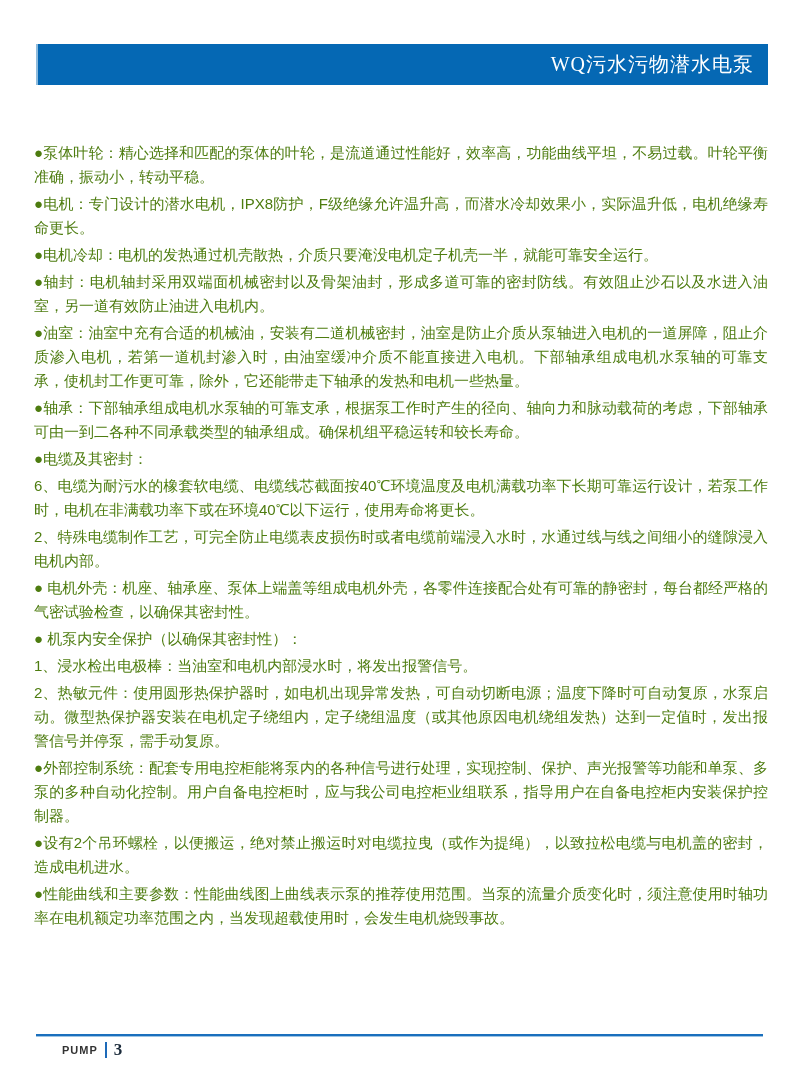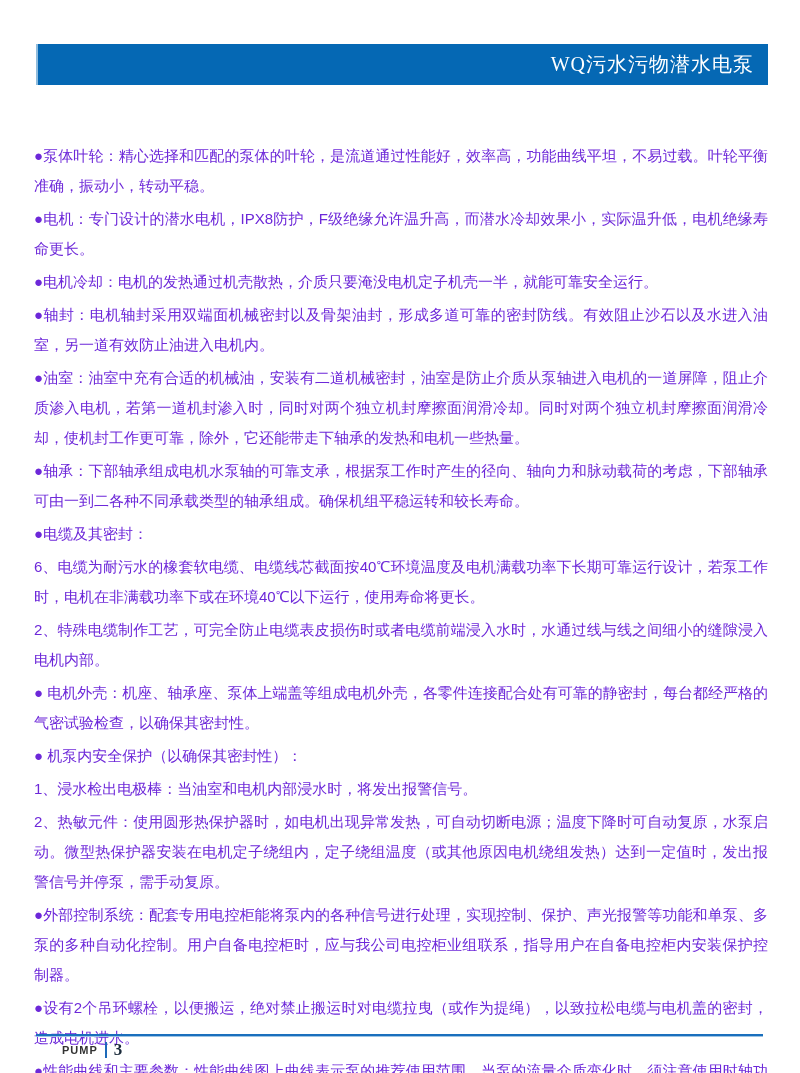--- a/index.html
+++ b/index.html
@@ -42,24 +42,24 @@
   }
   .section-title {
     font-size: 18px;
     font-weight: bold;
     color: #111111;
     margin-bottom: 13px;
     letter-spacing: 0.5px;
   }
   .para {
     font-size: 15px;
-    line-height: 30px;
+    line-height: 24px;
     text-align: justify;
     margin-bottom: 3px;
-    color: #6d28d9;
+    color: #4d7c0f;
   }
   .footer {
     position: absolute;
     left: 0;
     top: 1034px;
     width: 800px;
   }
   .footer-rule {
     margin-left: 36px;
     width: 727px;
@@ -100,21 +100,21 @@
   <div class="header-band">
     <span class="header-title">WQ污水污物潜水电泵</span>
   </div>
 
   <div class="content">
 
     <p class="para">●泵体叶轮：精心选择和匹配的泵体的叶轮，是流道通过性能好，效率高，功能曲线平坦，不易过载。叶轮平衡准确，振动小，转动平稳。</p>
     <p class="para">●电机：专门设计的潜水电机，IPX8防护，F级绝缘允许温升高，而潜水冷却效果小，实际温升低，电机绝缘寿命更长。</p>
     <p class="para">●电机冷却：电机的发热通过机壳散热，介质只要淹没电机定子机壳一半，就能可靠安全运行。</p>
     <p class="para">●轴封：电机轴封采用双端面机械密封以及骨架油封，形成多道可靠的密封防线。有效阻止沙石以及水进入油室，另一道有效防止油进入电机内。</p>
-    <p class="para">●油室：油室中充有合适的机械油，安装有二道机械密封，油室是防止介质从泵轴进入电机的一道屏障，阻止介质渗入电机，若第一道机封渗入时，同时对两个独立机封摩擦面润滑冷却。同时对两个独立机封摩擦面润滑冷却，使机封工作更可靠，除外，它还能带走下轴承的发热和电机一些热量。</p>
+    <p class="para">●油室：油室中充有合适的机械油，安装有二道机械密封，油室是防止介质从泵轴进入电机的一道屏障，阻止介质渗入电机，若第一道机封渗入时，由油室缓冲介质不能直接进入电机。下部轴承组成电机水泵轴的可靠支承，使机封工作更可靠，除外，它还能带走下轴承的发热和电机一些热量。</p>
     <p class="para">●轴承：下部轴承组成电机水泵轴的可靠支承，根据泵工作时产生的径向、轴向力和脉动载荷的考虑，下部轴承可由一到二各种不同承载类型的轴承组成。确保机组平稳运转和较长寿命。</p>
     <p class="para">●电缆及其密封：</p>
     <p class="para">6、电缆为耐污水的橡套软电缆、电缆线芯截面按40℃环境温度及电机满载功率下长期可靠运行设计，若泵工作时，电机在非满载功率下或在环境40℃以下运行，使用寿命将更长。</p>
     <p class="para">2、特殊电缆制作工艺，可完全防止电缆表皮损伤时或者电缆前端浸入水时，水通过线与线之间细小的缝隙浸入电机内部。</p>
     <p class="para">● 电机外壳：机座、轴承座、泵体上端盖等组成电机外壳，各零件连接配合处有可靠的静密封，每台都经严格的气密试验检查，以确保其密封性。</p>
     <p class="para">● 机泵内安全保护（以确保其密封性）：</p>
     <p class="para">1、浸水检出电极棒：当油室和电机内部浸水时，将发出报警信号。</p>
     <p class="para">2、热敏元件：使用圆形热保护器时，如电机出现异常发热，可自动切断电源；温度下降时可自动复原，水泵启动。微型热保护器安装在电机定子绕组内，定子绕组温度（或其他原因电机绕组发热）达到一定值时，发出报警信号并停泵，需手动复原。</p>
     <p class="para">●外部控制系统：配套专用电控柜能将泵内的各种信号进行处理，实现控制、保护、声光报警等功能和单泵、多泵的多种自动化控制。用户自备电控柜时，应与我公司电控柜业组联系，指导用户在自备电控柜内安装保护控制器。</p>
     <p class="para">●设有2个吊环螺栓，以便搬运，绝对禁止搬运时对电缆拉曳（或作为提绳），以致拉松电缆与电机盖的密封，造成电机进水。</p>

